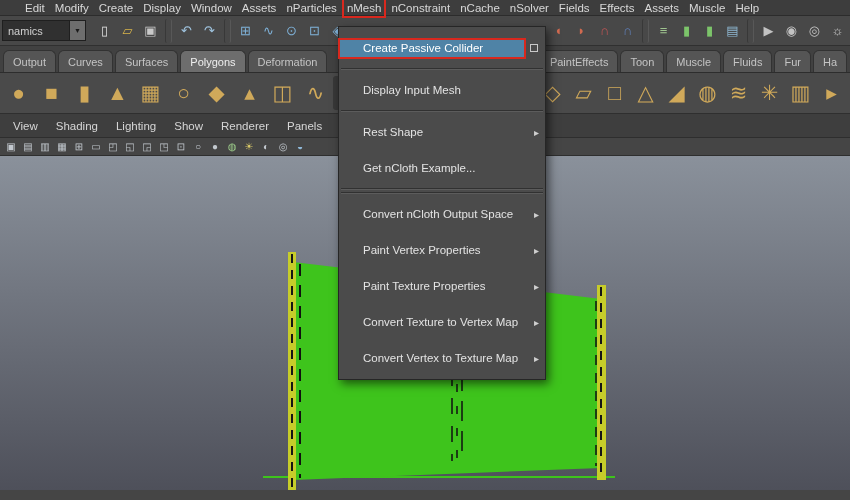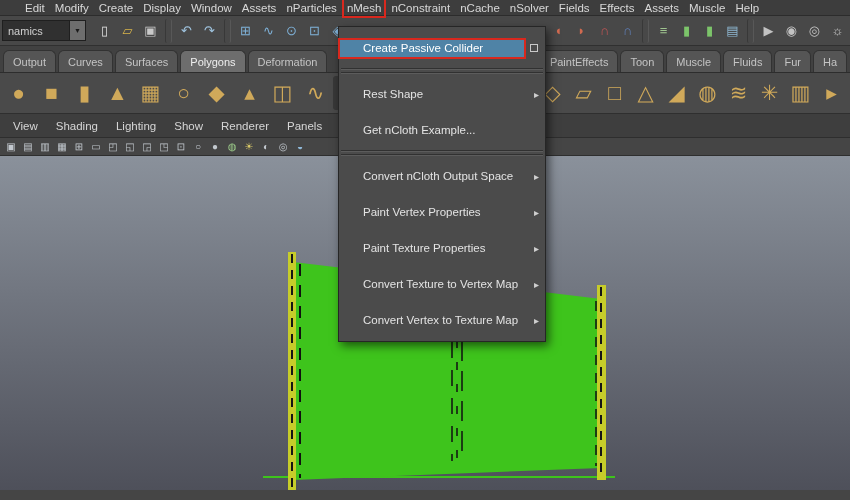--- a/index.html
+++ b/index.html
@@ -216,20 +216,25 @@
   </div>
 
   <div class="ctx-menu">
     <div class="menu-row">
       <div class="row-main hl redbox">
         <span>Create Passive Collider</span>
       </div>
       <span class="optbox"></span>
     </div>
     <div class="menu-sep"></div>
+    <div class="menu-row">
+      <div class="row-main">
+          <span>Display Input Mesh</span>
+        </div>
+    </div>
     <div class="menu-sep"></div>
     <div class="menu-row">
       <div class="row-main">
           <span>Rest Shape</span>
         </div>
       <span class="subarrow">▸</span>
     </div>
     <div class="menu-row">
       <div class="row-main">
           <span>Get nCloth Example...</span>

